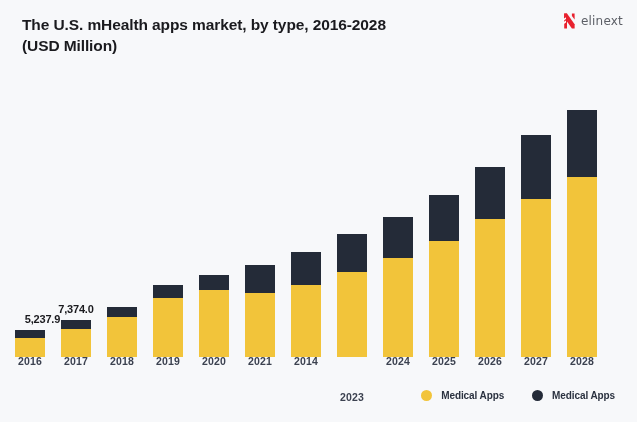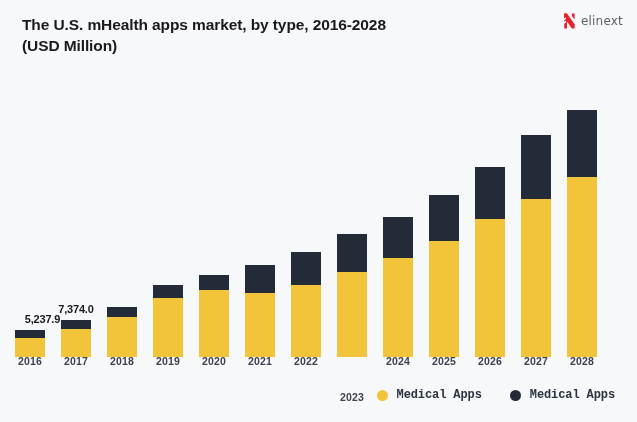--- a/index.html
+++ b/index.html
@@ -136,25 +136,24 @@
     align-items: center;
     gap: 9px;
   }
   .legend-swatch {
     width: 11px;
     height: 11px;
     border-radius: 50%;
     display: block;
   }
   .legend-label {
-    font-size: 12px;
+    font-size: 10px;
     font-weight: bold;
     color: #2b3240;
     letter-spacing: -0.1px;
-    font-family: Liberation Mono, monospace;
   }
 </style>
 </head>
 <body>
 
 <div id="chart-card">
 
   <div id="chart-header">
     <div id="chart-title">The U.S. mHealth apps market, by type, 2016-2028
 (USD Million)</div>
@@ -254,21 +253,21 @@
       </div>
     </div>
 
   <div id="x-axis">
       <div class="x-tick-label" style="left: 15px;">2016</div>
       <div class="x-tick-label" style="left: 61px;">2017</div>
       <div class="x-tick-label" style="left: 107px;">2018</div>
       <div class="x-tick-label" style="left: 153px;">2019</div>
       <div class="x-tick-label" style="left: 199px;">2020</div>
       <div class="x-tick-label" style="left: 245px;">2021</div>
-      <div class="x-tick-label" style="left: 291px;">2022</div>
+      <div class="x-tick-label" style="left: 291px;">2014</div>
       <div class="x-tick-label" style="left: 337px; margin-top: 36px;">2023</div>
       <div class="x-tick-label" style="left: 383px;">2024</div>
       <div class="x-tick-label" style="left: 429px; text-align: center;">2025</div>
       <div class="x-tick-label" style="left: 475px;">2026</div>
       <div class="x-tick-label" style="left: 521px;">2027</div>
       <div class="x-tick-label" style="left: 567px;">2028</div>
     </div>
 
   <div id="chart-legend">
       <div class="legend-item">

